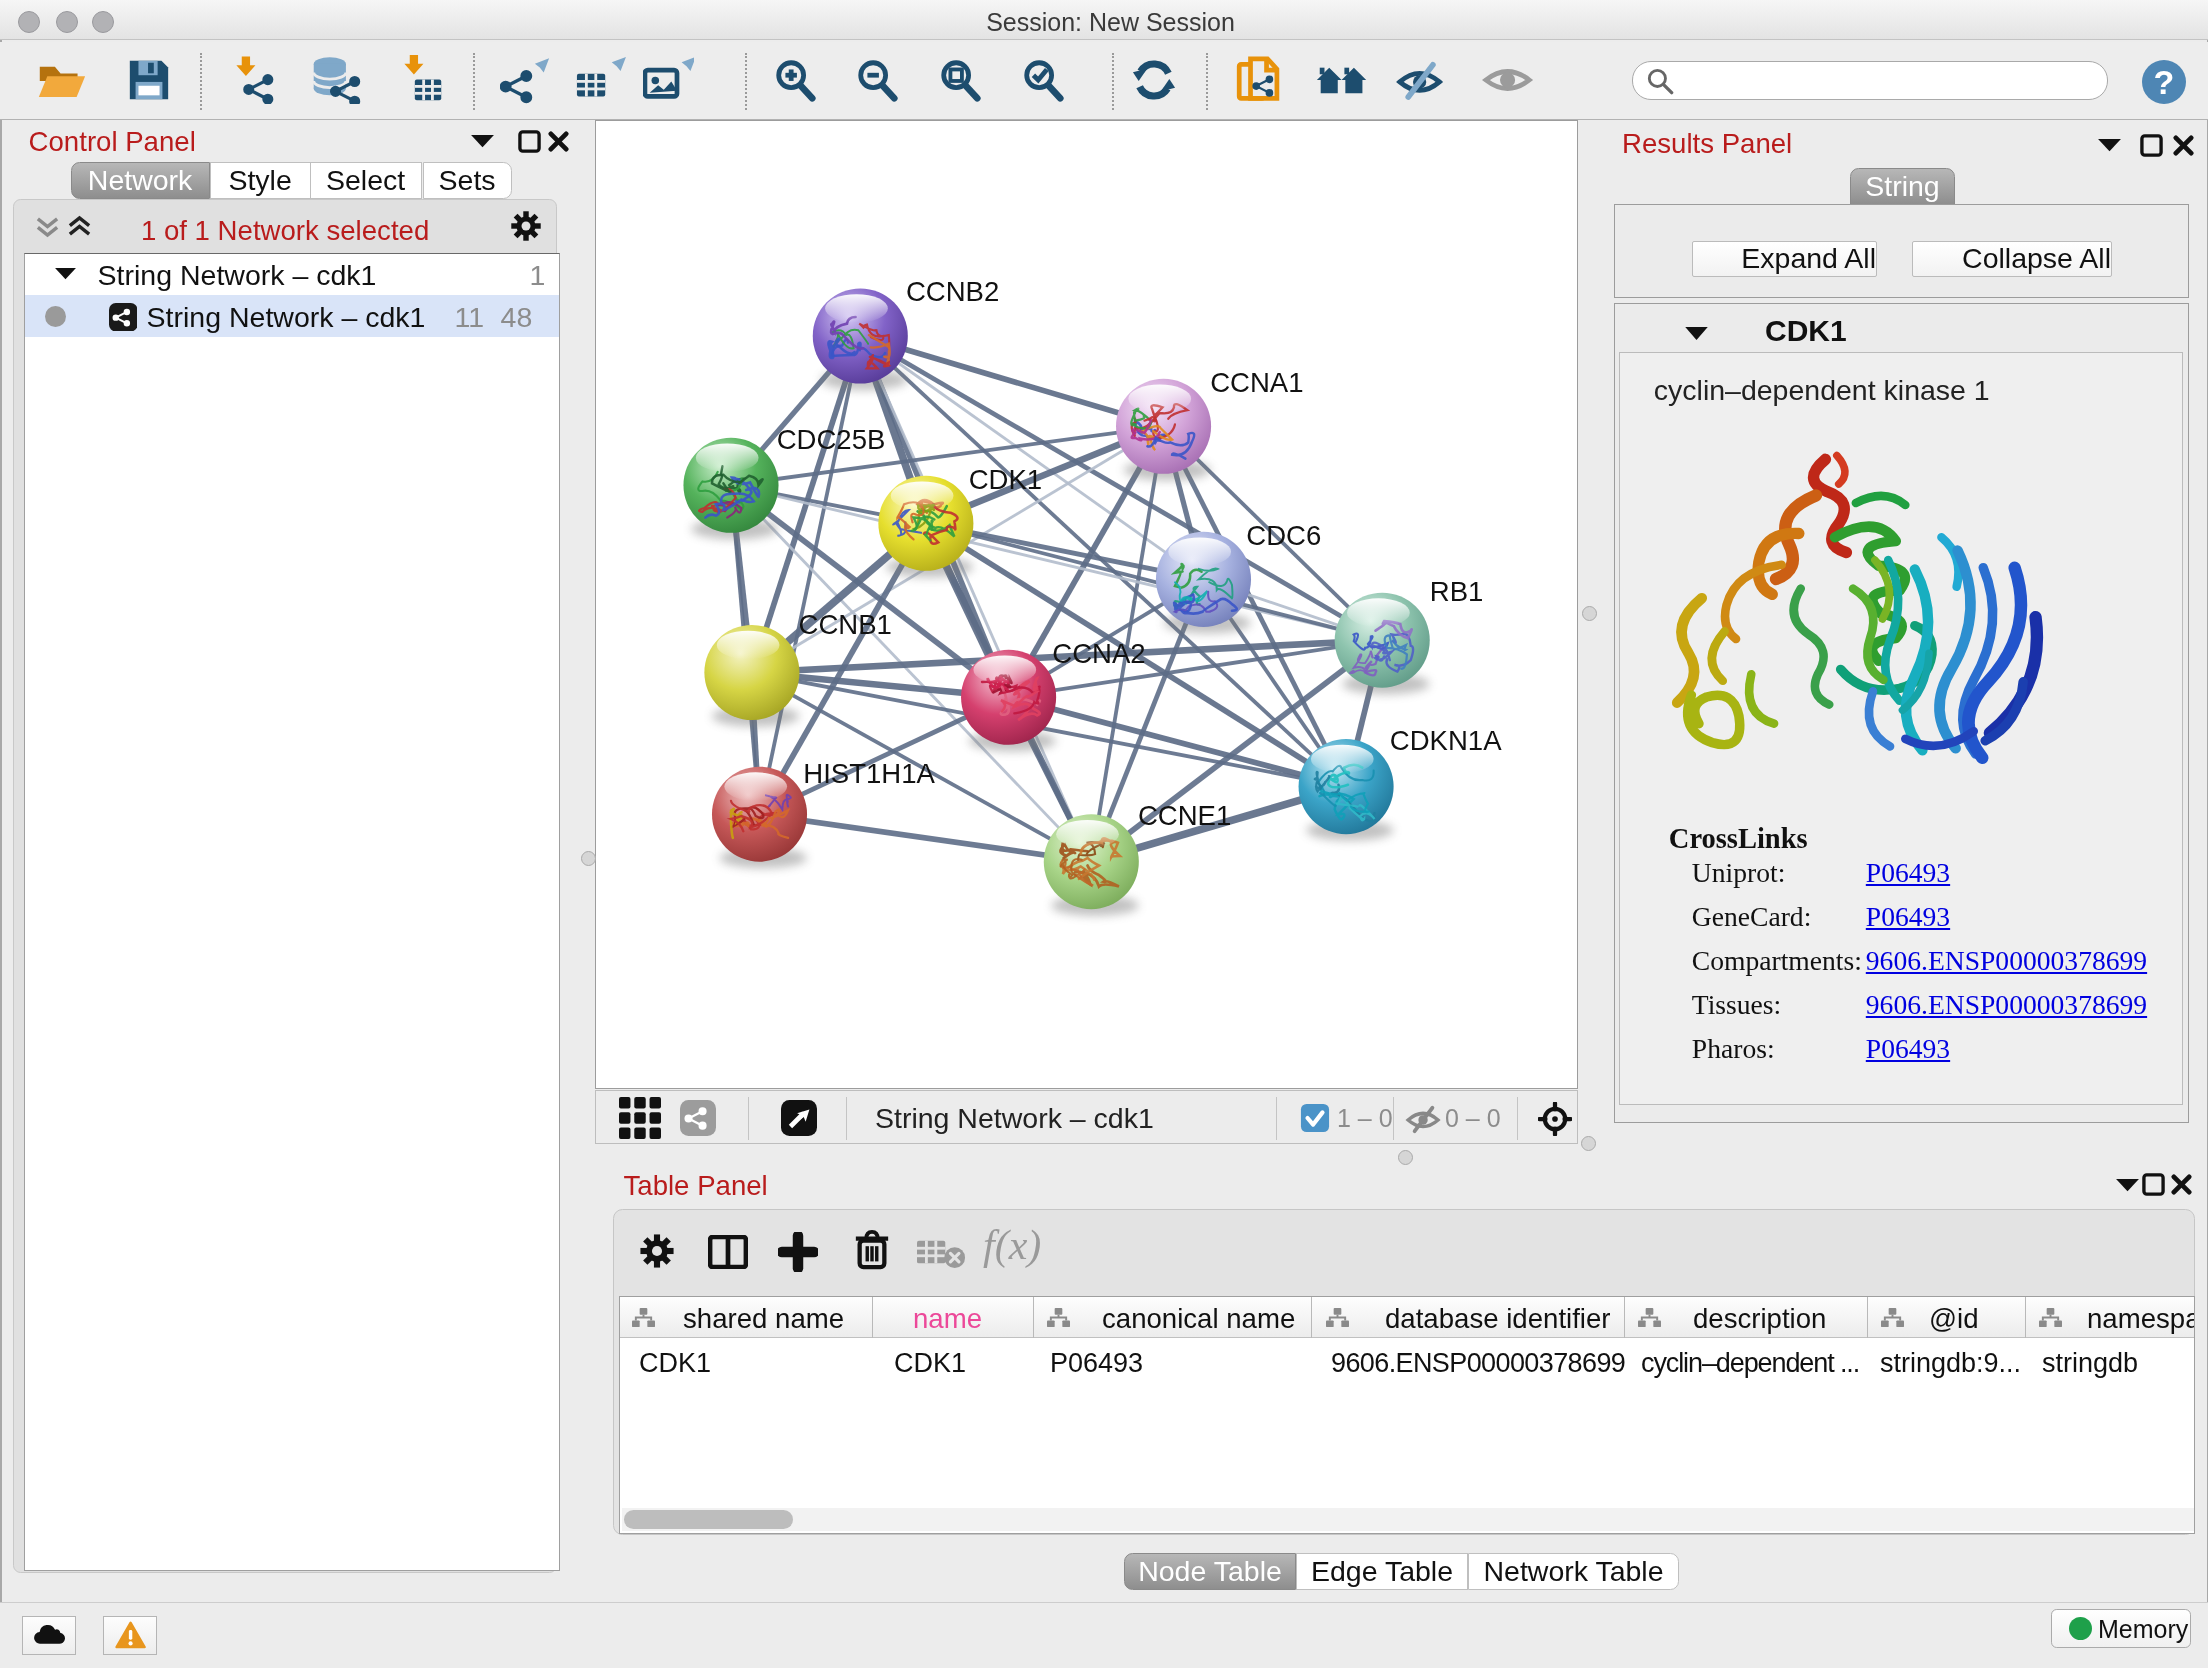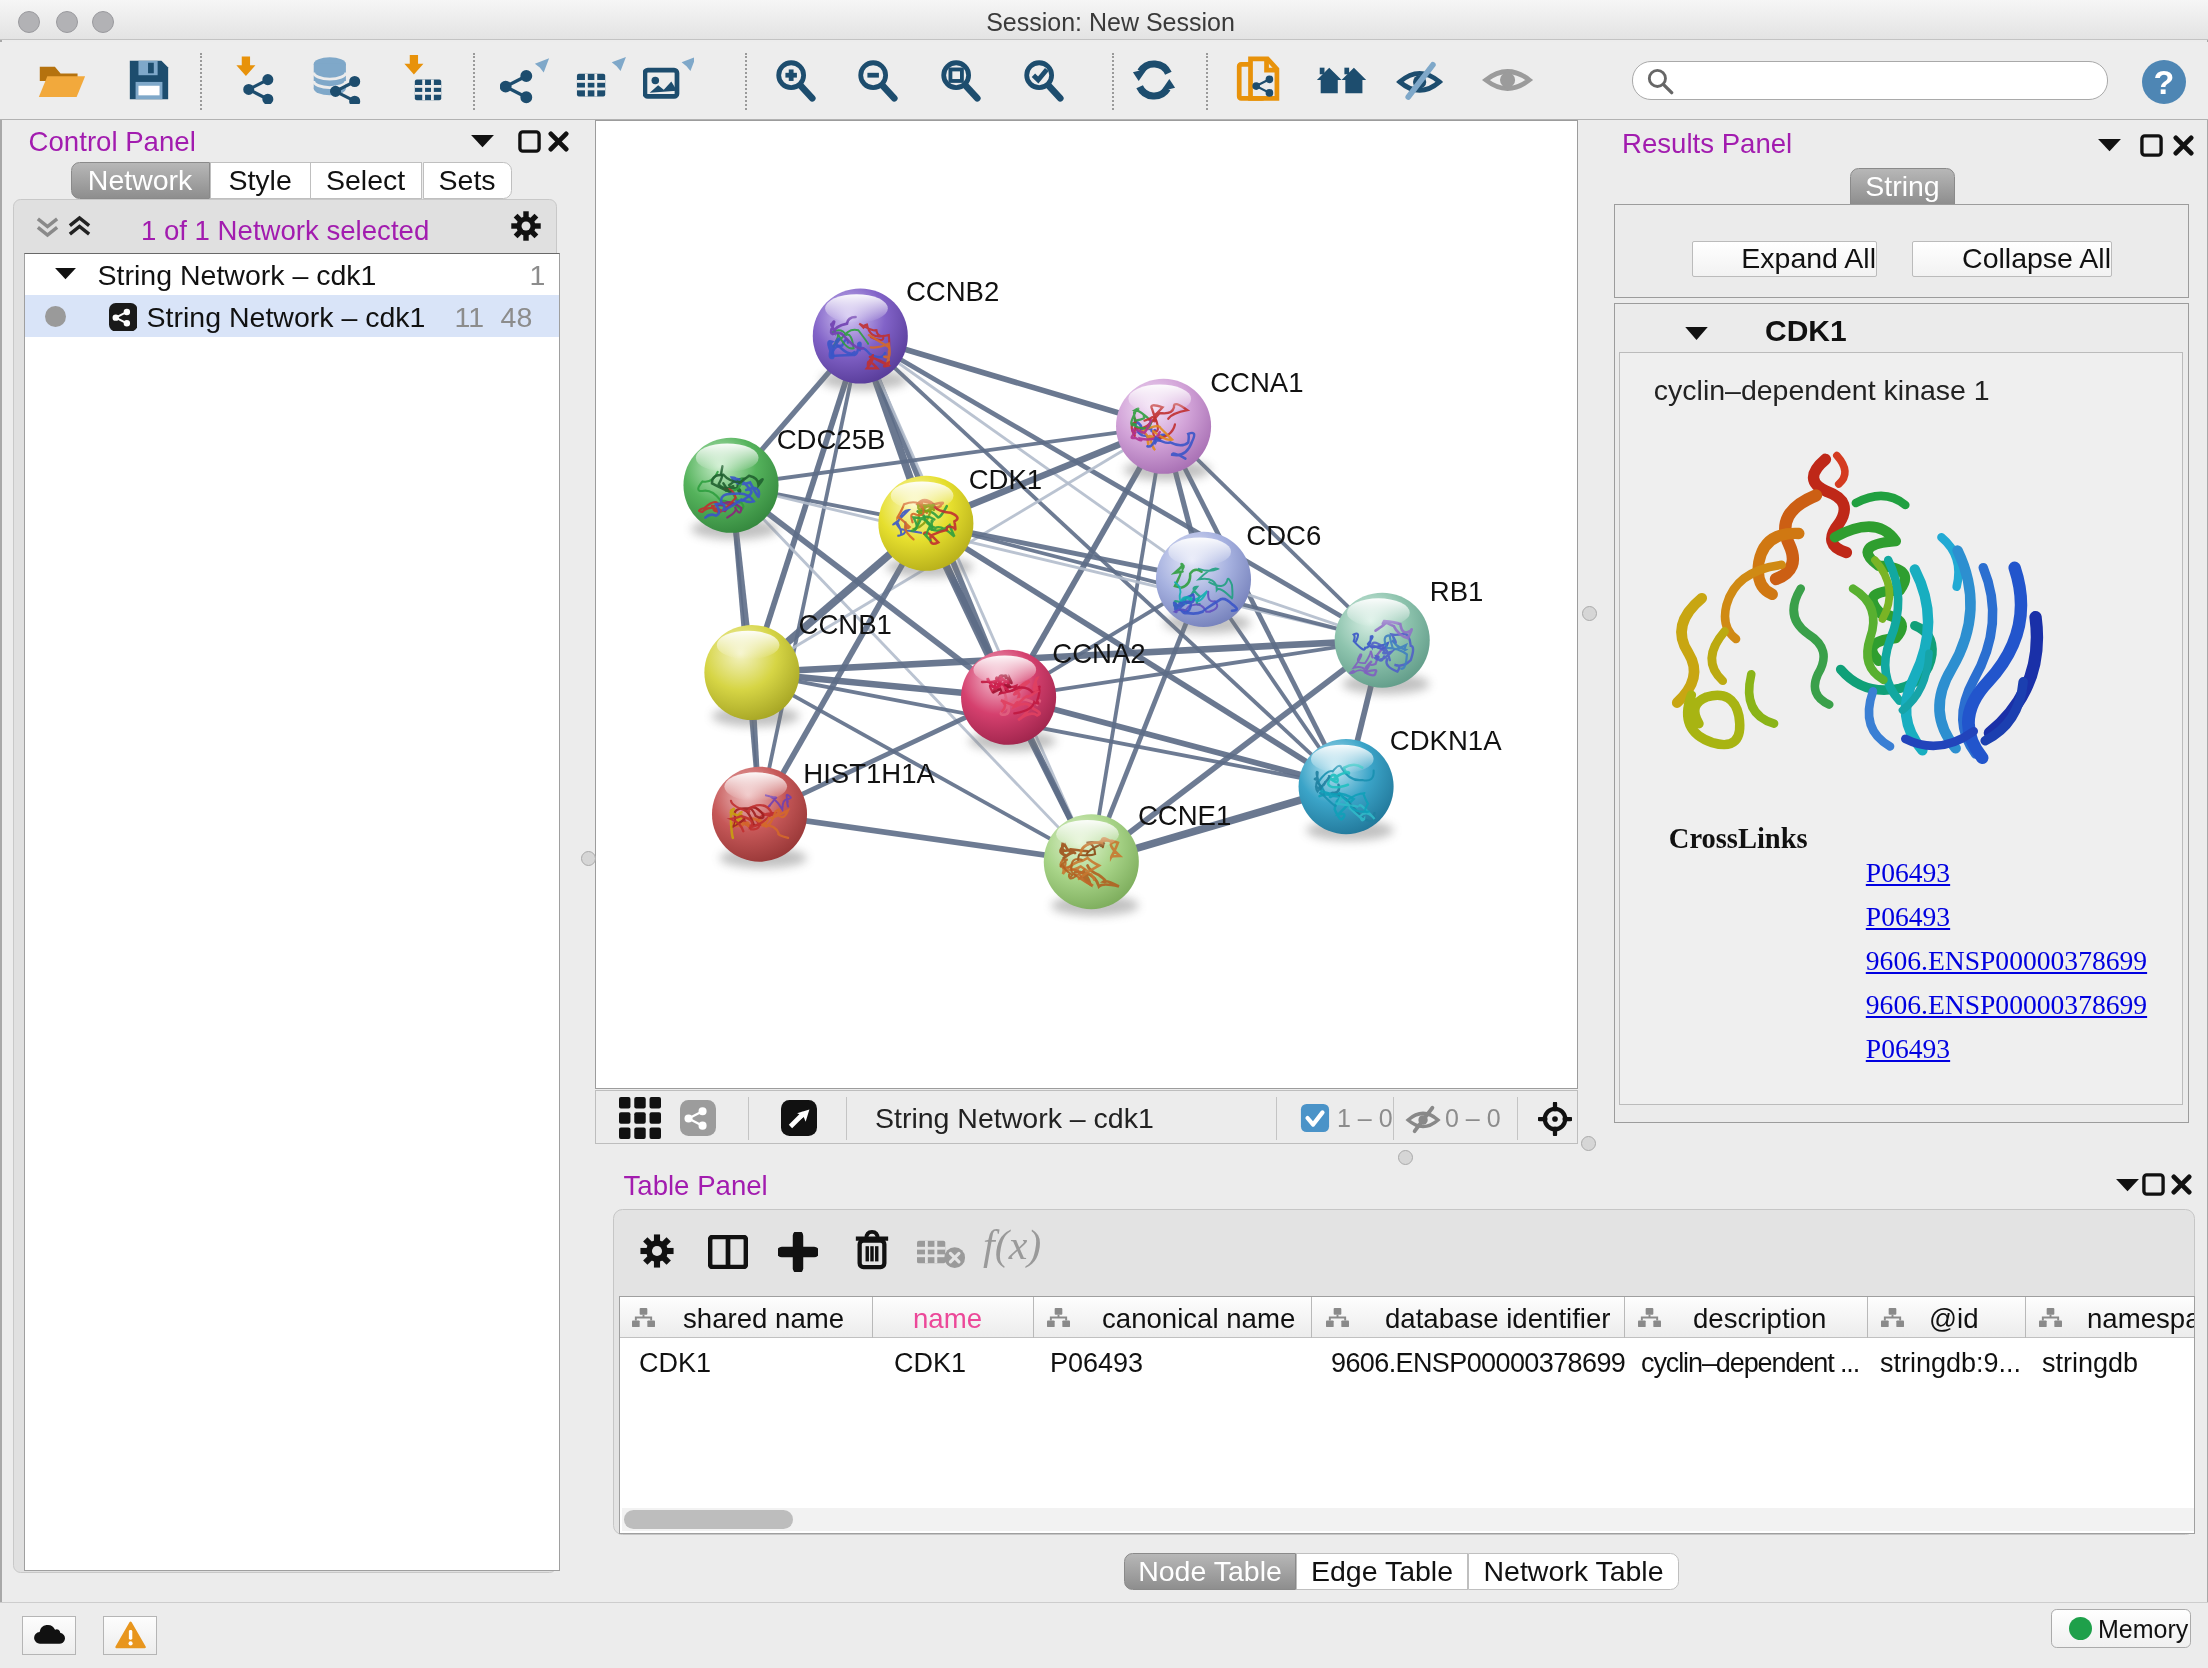--- a/index.html
+++ b/index.html
@@ -3,21 +3,21 @@
 * { margin:0; padding:0; box-sizing:border-box; }
 html,body { width:2208px; height:1668px; background:#ececec; font-family:"Liberation Sans",sans-serif; overflow:hidden; position:relative; }
 .abs { position:absolute; }
 .titlebar { left:0; top:0; width:2208px; height:40px; background:linear-gradient(#f6f6f6,#e3e3e3); border-bottom:1.9px solid #c3c3c3; }
 .tl { position:absolute; top:10.5px; width:22px; height:22px; border-radius:50%; background:#b2b2b5; border:1.4px solid #9a9a9e; }
 .title { position:absolute; top:7.6px; left:0; width:100%; text-align:center; font-size:25px; color:#3a3a3a;padding-left:13px; }
 .toolbar { left:0; top:42px; width:2208px; height:78px; background:#ededed; border-bottom:1.9px solid #b2b2b2; }
 .tsep { position:absolute; top:11.4px; height:57px; width:0; border-left:2.9px dotted #9a9a9a; }
 .search { position:absolute; left:1632px; top:19px; width:476px; height:39px; background:#fff; border:1.9px solid #a9a9a9; border-radius:19px; }
 .help { position:absolute; left:2142px; top:18px; width:44px; height:44px; border-radius:50%; background:#4e86b4; color:#fff; font-size:34px; font-weight:bold; text-align:center; line-height:44px; }
-.phead { font-size:27.6px; color:#a21caf; }
+.phead { font-size:27.6px; color:#b91c1c; }
 .tab { position:absolute; height:37px; border:1.4px solid #bfbfbf; background:#fff; color:#111; font-size:28.5px; text-align:center; line-height:34px; }
 .tabsel { background:linear-gradient(#b7b7b7,#8e8e8e); color:#fff; border-color:#8a8a8a; }
 .whitebox { background:#fff; border:1.9px solid #9f9f9f; border-top:1.9px solid #686868; }
 .gray-num { color:#8c8c8c; }
 .btn { position:absolute; background:linear-gradient(#ffffff,#f2f2f2); border:1.9px solid #bbb; border-radius:2px; font-size:28.5px; color:#111; text-align:right; }
 .lnk { color:#0000e0; text-decoration:underline; }
 .serif { font-family:"Liberation Serif",serif; }
 </style></head>
 <body>
 
@@ -603,20 +603,21 @@
 <path d="M417 180 q10 74 -48 122" stroke="#1a30a8" stroke-width="13"></path>
 <path d="M352 300 q-36 26 -72 8" stroke="#2244bb" stroke-width="9"></path>
 <path d="M225 150 q30 18 18 52 q-10 30 14 44" stroke="#58b030" stroke-width="9"></path>
 <path d="M248 120 q26 30 8 62" stroke="#7ab425" stroke-width="8"></path>
 <path d="M305 218 q-2 40 -28 60" stroke="#16a4a8" stroke-width="8"></path>
 <path d="M246 258 q-14 40 18 58" stroke="#3a7fd4" stroke-width="9"></path>
 <path d="M404 248 q-4 44 -40 62" stroke="#1b3fb0" stroke-width="10"></path>
 </g>
 </svg>
       <div class="serif" style="position:absolute;left:49px;top:470px;font-size:28.5px;font-weight:bold;color:#111">CrossLinks</div>
+      <div class="serif" style="position:absolute;left:72px;top:498px;font-size:27.6px;color:#111;line-height:44px">Uniprot:<br>GeneCard:<br>Compartments:<br>Tissues:<br>Pharos:</div>
       <div class="serif" style="position:absolute;left:246px;top:498px;font-size:27.6px;line-height:44px"><span class="lnk">P06493</span><br><span class="lnk">P06493</span><br><span class="lnk">9606.ENSP00000378699</span><br><span class="lnk">9606.ENSP00000378699</span><br><span class="lnk">P06493</span></div>
     </div>
   </div>
 </div>
 
 <div class="abs" style="left:595px;top:1170px;width:1613px;height:428px">
   <div class="phead" style="position:absolute;left:28.5px;top:0px">Table Panel</div>
   <div style="position:absolute;left:1520px;top:7.6px"><svg width="25" height="14.3" viewBox="0 0 26 15" style="">
         <path d="M1 1 h24 L13.0 14 z" fill="#111"></path>
       </svg></div>

